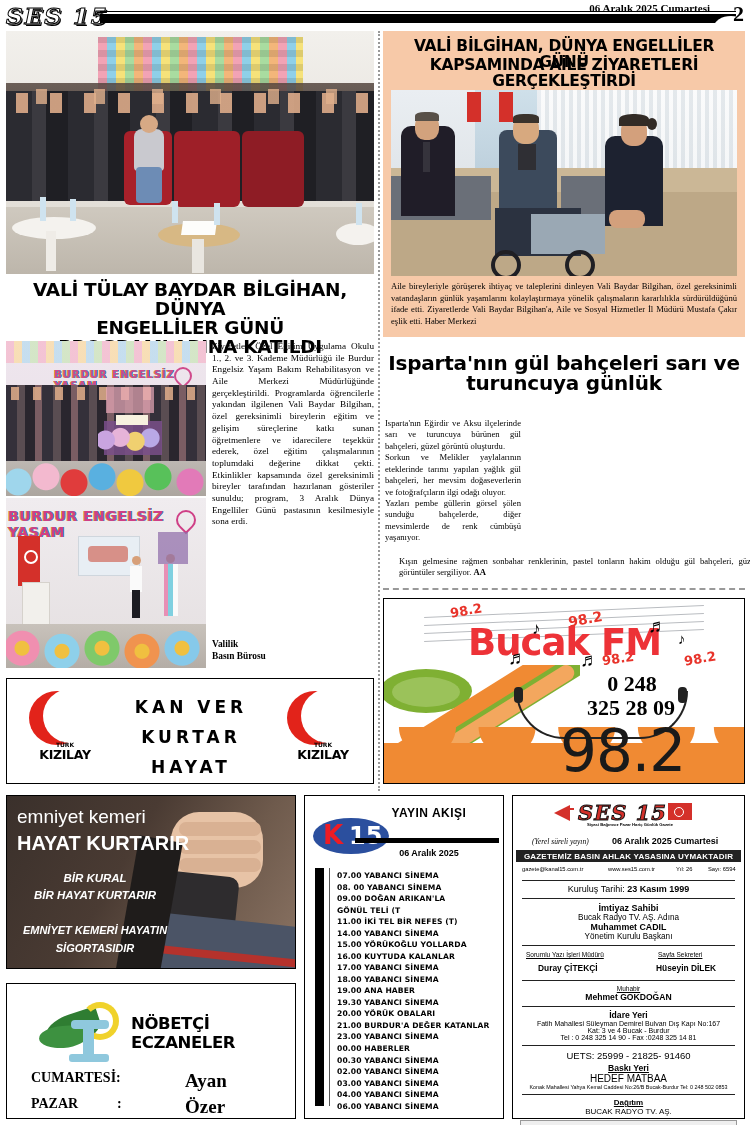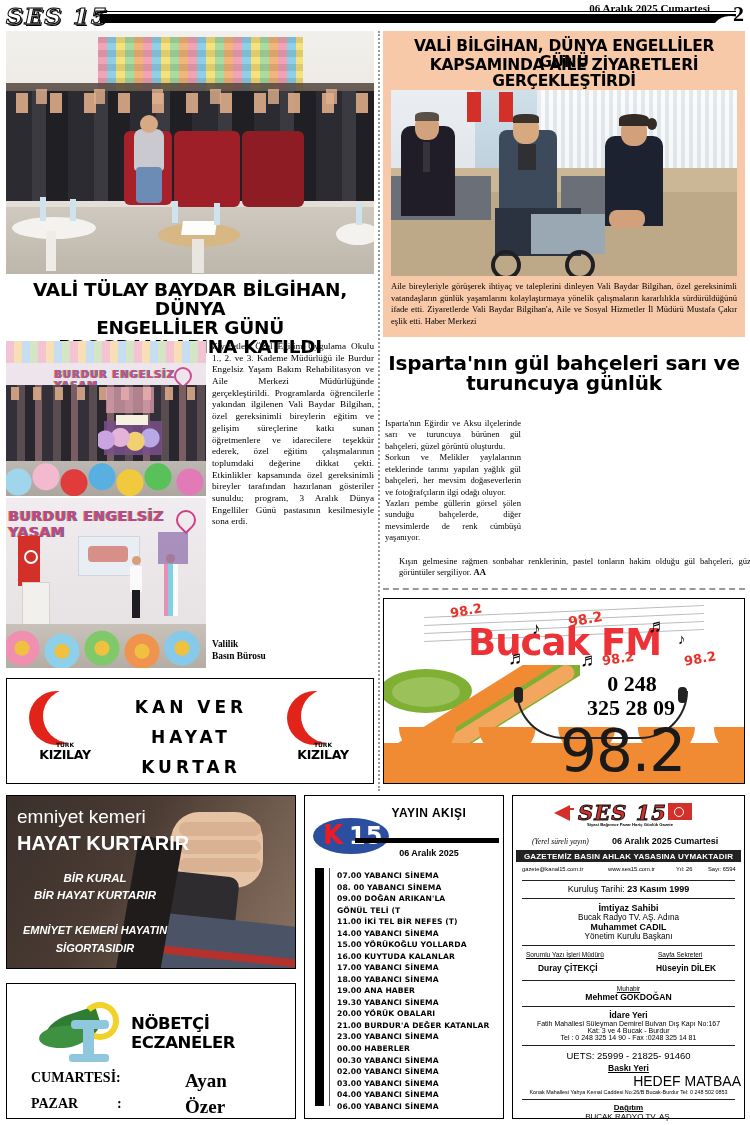--- a/index.html
+++ b/index.html
@@ -290,22 +290,22 @@
 
     <div style="position:absolute;left:22px;top:12px;width:64px;height:72px;">
       <div style="position:absolute;left:0;top:0;width:56px;height:54px;border-radius:50%;background:#e2231a;"></div>
       <div style="position:absolute;left:14px;top:-2px;width:54px;height:54px;border-radius:50%;background:#fff;"></div>
       <div style="position:absolute;left:8px;top:50px;width:56px;text-align:center;font-family:'DejaVu Sans',sans-serif;font-size:6px;font-weight:bold;">TÜRK</div>
       <div style="position:absolute;left:0;top:56px;width:72px;text-align:center;font-family:'DejaVu Sans',sans-serif;font-size:12.5px;font-weight:bold;letter-spacing:-.3px;">KIZILAY</div>
     </div>
 
     <div class="kz-text" style="position:absolute;left:110px;top:14px;width:148px;">
       <div>KAN VER</div>
+      <div>KURTAR</div>
       <div>HAYAT</div>
-      <div>KURTAR</div>
     </div>
 
     <div style="position:absolute;left:280px;top:12px;width:64px;height:72px;">
       <div style="position:absolute;left:0;top:0;width:56px;height:54px;border-radius:50%;background:#e2231a;"></div>
       <div style="position:absolute;left:14px;top:-2px;width:54px;height:54px;border-radius:50%;background:#fff;"></div>
       <div style="position:absolute;left:8px;top:50px;width:56px;text-align:center;font-family:'DejaVu Sans',sans-serif;font-size:6px;font-weight:bold;">TÜRK</div>
       <div style="position:absolute;left:0;top:56px;width:72px;text-align:center;font-family:'DejaVu Sans',sans-serif;font-size:12.5px;font-weight:bold;letter-spacing:-.3px;">KIZILAY</div>
     </div>
   </div>
 
@@ -446,21 +446,21 @@
     <div class="imp-rule"></div>
 
     <div class="imp-center imp-b" style="font-size:8.6px;padding-top:1px;">İdare Yeri</div>
     <div class="imp-center" style="font-size:7px;">Fatih Mahallesi  Süleyman Demirel Bulvarı Dış Kapı No:167</div>
     <div class="imp-center" style="font-size:7px;">Kat: 3 ve 4  Bucak - Burdur</div>
     <div class="imp-center" style="font-size:7px;padding-bottom:2px;">Tel : 0 248 325 14 90 -  Fax :0248 325 14 81</div>
     <div class="imp-rule"></div>
 
     <div class="imp-center" style="font-size:9.5px;padding:2px 0;">UETS: 25999 - 21825- 91460</div>
     <div class="imp-center imp-b" style="font-size:8.6px;text-decoration:underline;">Baskı Yeri</div>
-    <div class="imp-center" style="font-size:14px;text-align:right;">HEDEF MATBAA</div>
+    <div class="imp-center" style="font-size:10px;">HEDEF MATBAA</div>
     <div class="imp-center imp-xs" style="padding-bottom:2px;">Konak Mahallesi  Yahya Kemal Caddesi No:26/B Bucak-Burdur  Tel: 0 248 502 0853</div>
     <div class="imp-rule"></div>
 
     <div class="imp-center imp-b" style="font-size:8px;text-decoration:underline;padding-top:1px;">Dağıtım</div>
     <div class="imp-center" style="font-size:8px;padding-bottom:2px;">BUCAK RADYO TV. AŞ.</div>
 
     <div style="border:1px solid #999;background:#efefef;text-align:center;font-family:'Liberation Sans',sans-serif;font-size:6.2px;padding:2px 0;margin:2px 4px 0;">Gazetemizde yayınlanan köşe yazılarının sorumluluğu yazarına aittir.</div>
   </div>
 
 </div>

